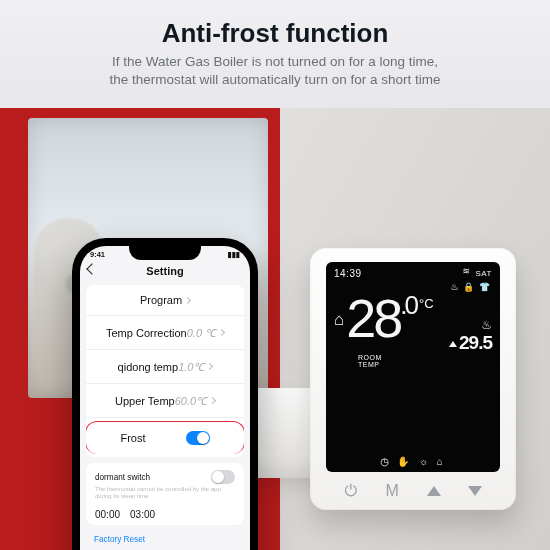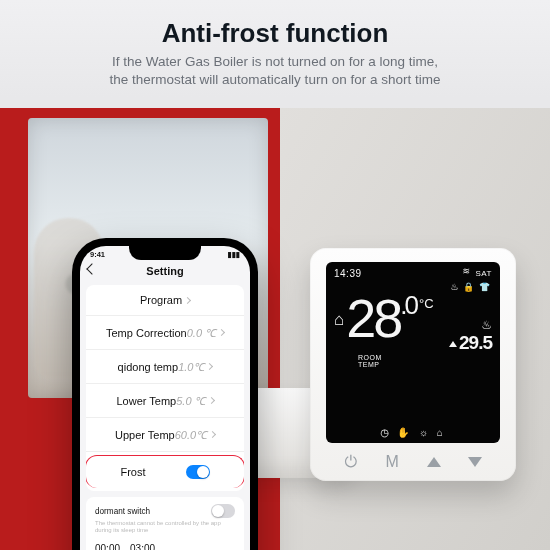--- a/index.html
+++ b/index.html
@@ -187,21 +187,21 @@
   }
   .factory {
     color: #0a84ff; font-size: 8.2px;
     padding: 10px 14px 0;
   }
 
   
   .thermostat {
     position: absolute;
     right: 34px; top: 140px;
-    width: 206px; height: 233px;
+    width: 206px; height: 262px;
     background: linear-gradient(#fdfdfd, #f1f0ee);
     border-radius: 16px;
     box-shadow: 0 14px 28px rgba(0,0,0,0.18), inset 0 0 0 1px rgba(0,0,0,0.03);
     z-index: 5;
     padding: 14px 16px 8px;
     display: flex; flex-direction: column;
   }
   .lcd {
     flex: 1;
     background: #050505;
@@ -330,27 +330,20 @@
             </span>
         </div>
         <div class="row">
           <span class="row-label">qidong temp</span>
           <span class="row-value">
               <span>1.0℃</span>
               <span class="chev"></span>
             </span>
         </div>
         <div class="row">
-          <span class="row-label">Lower Temp</span>
-          <span class="row-value">
-              <span>5.0 ℃</span>
-              <span class="chev"></span>
-            </span>
-        </div>
-        <div class="row">
           <span class="row-label">Upper Temp</span>
           <span class="row-value">
               <span>60.0℃</span>
               <span class="chev"></span>
             </span>
         </div>
         <div class="row row-frost">
           <span class="row-label">Frost</span>
           <span class="toggle on">
               <span class="knob"></span>

